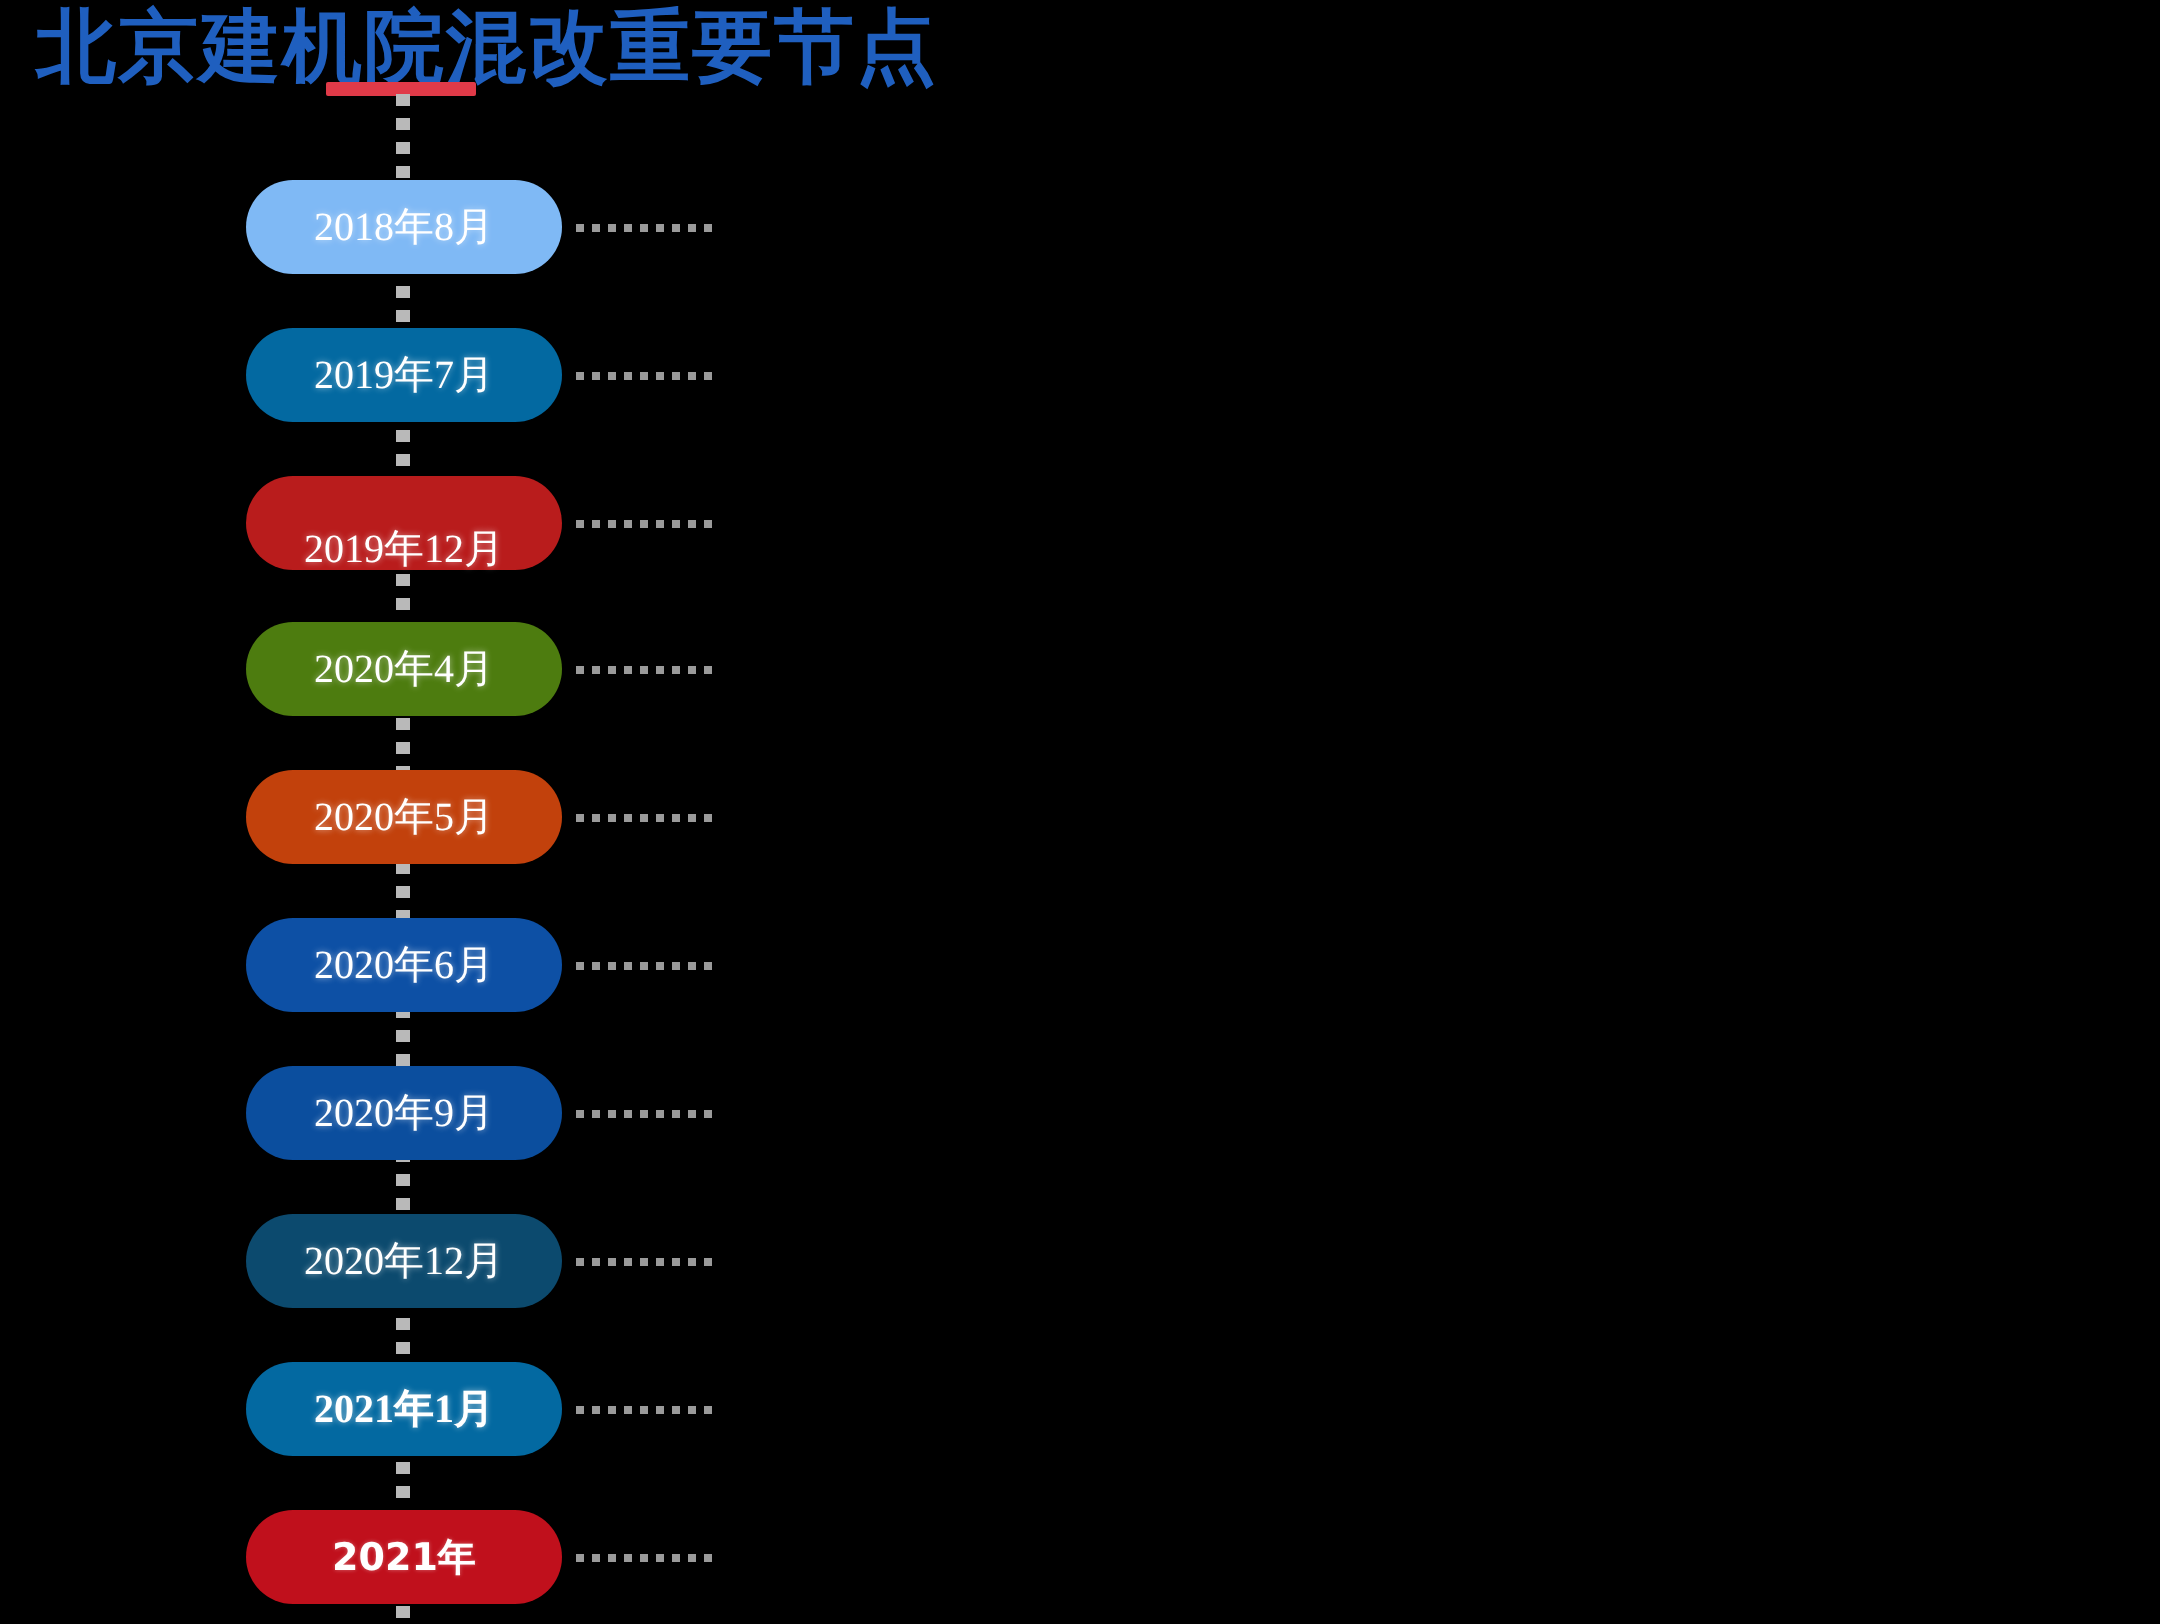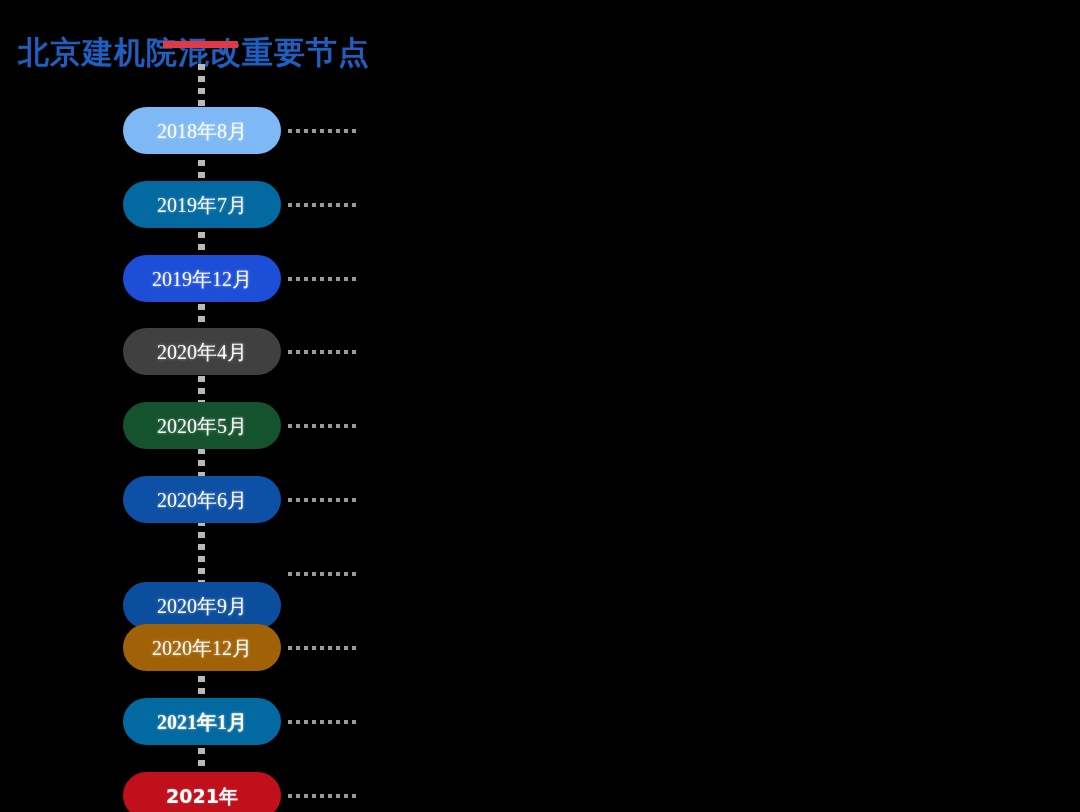--- a/index.html
+++ b/index.html
@@ -15,26 +15,25 @@
     font-family: "Liberation Serif", "DejaVu Serif", serif;
   }
 
   
   #page-title {
     position: absolute;
     left: 18px;
     top: 6px;
     font-family: "DejaVu Sans", "Liberation Sans", sans-serif;
     font-weight: bold;
-    font-size: 31px;
+    font-size: 40px;
     letter-spacing: 1px;
     color: #1f5fbf;
     white-space: nowrap;
     line-height: 36px;
-    margin-top: 28px;
   }
   #title-underline {
     position: absolute;
     left: 163px;
     top: 41px;
     width: 75px;
     height: 7px;
     background: #e03a48;
     border-radius: 1px;
   }
@@ -51,21 +50,21 @@
       rgba(0,0,0,0) 6px,
       rgba(0,0,0,0) 12px
     );
     background-size: 7px 12px;
   }
 
   
   #timeline {
     position: absolute;
     left: 0;
-    top: 17px;
+    top: 0;
     width: 1080px;
     height: 748px;
   }
   .tl-row {
     position: absolute;
     left: 0;
     width: 1080px;
     height: 47px;
   }
   .pill {
@@ -126,51 +125,51 @@
       </div>
       <div class="connector" style="background-image: linear-gradient(to right, rgb(154, 154, 154) 0px, rgb(154, 154, 154) 4px, rgba(0, 0, 0, 0) 4px, rgba(0, 0, 0, 0) 8px);"></div>
     </div>
     <div class="tl-row" style="top: 164px;">
       <div class="pill" style="background: #0369a1;">
         <span class="pill-label">2019年7月</span>
       </div>
       <div class="connector" style="background-image: linear-gradient(to right, rgb(154, 154, 154) 0px, rgb(154, 154, 154) 4px, rgba(0, 0, 0, 0) 4px, rgba(0, 0, 0, 0) 8px);"></div>
     </div>
     <div class="tl-row" style="top: 238px;">
-      <div class="pill" style="background: #1d4ed8;">
+      <div class="pill" style="background: #b91c1c; align-items: flex-end;">
         <span class="pill-label">2019年12月</span>
       </div>
       <div class="connector" style="background-image: linear-gradient(to right, rgb(154, 154, 154) 0px, rgb(154, 154, 154) 4px, rgba(0, 0, 0, 0) 4px, rgba(0, 0, 0, 0) 8px);"></div>
     </div>
     <div class="tl-row" style="top: 311px;">
-      <div class="pill" style="background: #404040;">
+      <div class="pill" style="background: #4d7c0f;">
         <span class="pill-label">2020年4月</span>
       </div>
       <div class="connector" style="background-image: linear-gradient(to right, rgb(154, 154, 154) 0px, rgb(154, 154, 154) 4px, rgba(0, 0, 0, 0) 4px, rgba(0, 0, 0, 0) 8px);"></div>
     </div>
     <div class="tl-row" style="top: 385px;">
-      <div class="pill" style="background: #14532d;">
+      <div class="pill" style="background: #c2410c;">
         <span class="pill-label">2020年5月</span>
       </div>
       <div class="connector" style="background-image: linear-gradient(to right, rgb(154, 154, 154) 0px, rgb(154, 154, 154) 4px, rgba(0, 0, 0, 0) 4px, rgba(0, 0, 0, 0) 8px);"></div>
     </div>
     <div class="tl-row" style="top: 459px; padding-left: 32px;">
       <div class="pill" style="background: rgb(13, 80, 165);">
         <span class="pill-label">2020年6月</span>
       </div>
       <div class="connector" style="background-image: linear-gradient(to right, rgb(154, 154, 154) 0px, rgb(154, 154, 154) 4px, rgba(0, 0, 0, 0) 4px, rgba(0, 0, 0, 0) 8px);"></div>
     </div>
     <div class="tl-row" style="top: 533px;">
-      <div class="pill" style="background: rgb(11, 78, 158); margin-top: 32px;">
+      <div class="pill" style="background: rgb(11, 78, 158);">
         <span class="pill-label">2020年9月</span>
       </div>
       <div class="connector" style="background-image: linear-gradient(to right, rgb(154, 154, 154) 0px, rgb(154, 154, 154) 4px, rgba(0, 0, 0, 0) 4px, rgba(0, 0, 0, 0) 8px);"></div>
     </div>
     <div class="tl-row" style="top: 607px;">
-      <div class="pill" style="background: #a16207; font-family: Liberation Serif, serif;">
+      <div class="pill" style="background: #0c4a6e; font-family: Liberation Serif, serif;">
         <span class="pill-label">2020年12月</span>
       </div>
       <div class="connector" style="background-image: linear-gradient(to right, rgb(154, 154, 154) 0px, rgb(154, 154, 154) 4px, rgba(0, 0, 0, 0) 4px, rgba(0, 0, 0, 0) 8px);"></div>
     </div>
     <div class="tl-row" style="top: 681px;">
       <div class="pill" style="background: #0369a1; font-weight: bold;">
         <span class="pill-label">2021年1月</span>
       </div>
       <div class="connector" style="background-image: linear-gradient(to right, rgb(154, 154, 154) 0px, rgb(154, 154, 154) 4px, rgba(0, 0, 0, 0) 4px, rgba(0, 0, 0, 0) 8px);"></div>
     </div>

